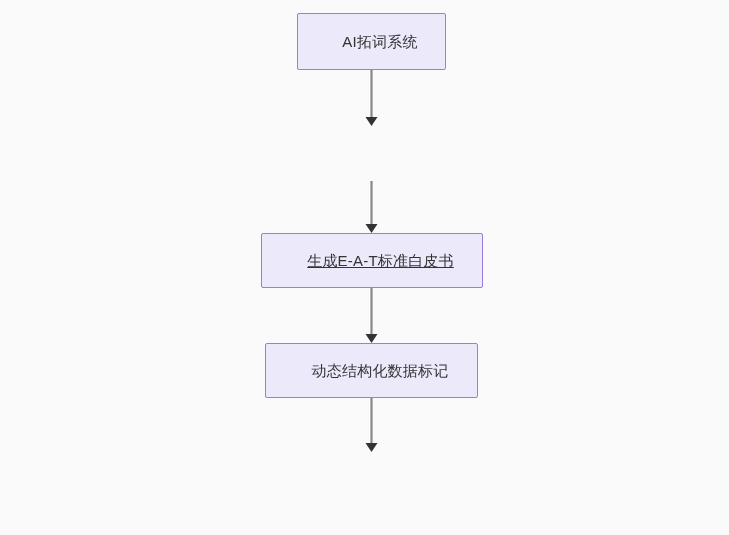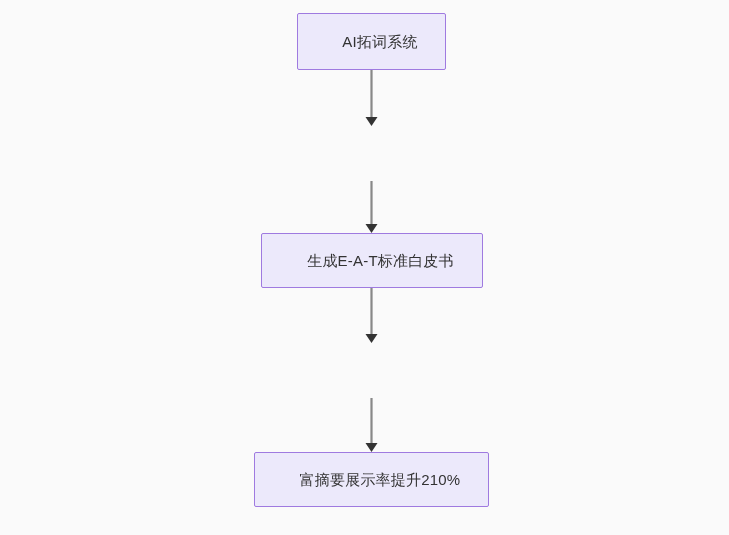--- a/index.html
+++ b/index.html
@@ -74,22 +74,22 @@
       <line class="edge-line" x1="371.5" y1="398" x2="371.5" y2="444"></line>
       <polygon class="edge-head" points="365.5,443 377.5,443 371.5,452"></polygon>
     </g>
   </svg>
 
   <div class="node" id="node-1" style="left: 297px; top: 13px; width: 149px; height: 57px;">
     <span>AI拓词系统</span>
   </div>
 
 
-  <div class="node" id="node-3" style="left: 261px; top: 233px; width: 222px; height: 55px;">
+  <div class="node" id="node-3" style="left: 261px; top: 233px; width: 222px; height: 55px; text-decoration: underline;">
     <span>生成E-A-T标准白皮书</span>
   </div>
 
+  <div class="node" id="node-4" style="left: 265px; top: 343px; width: 213px; height: 55px;">
+    <span>动态结构化数据标记</span>
+  </div>
 
-  <div class="node" id="node-5" style="left: 254px; top: 452px; width: 235px; height: 55px;">
-    <span>富摘要展示率提升210%</span>
-  </div>
 
 </div>
 
 </body></html>

